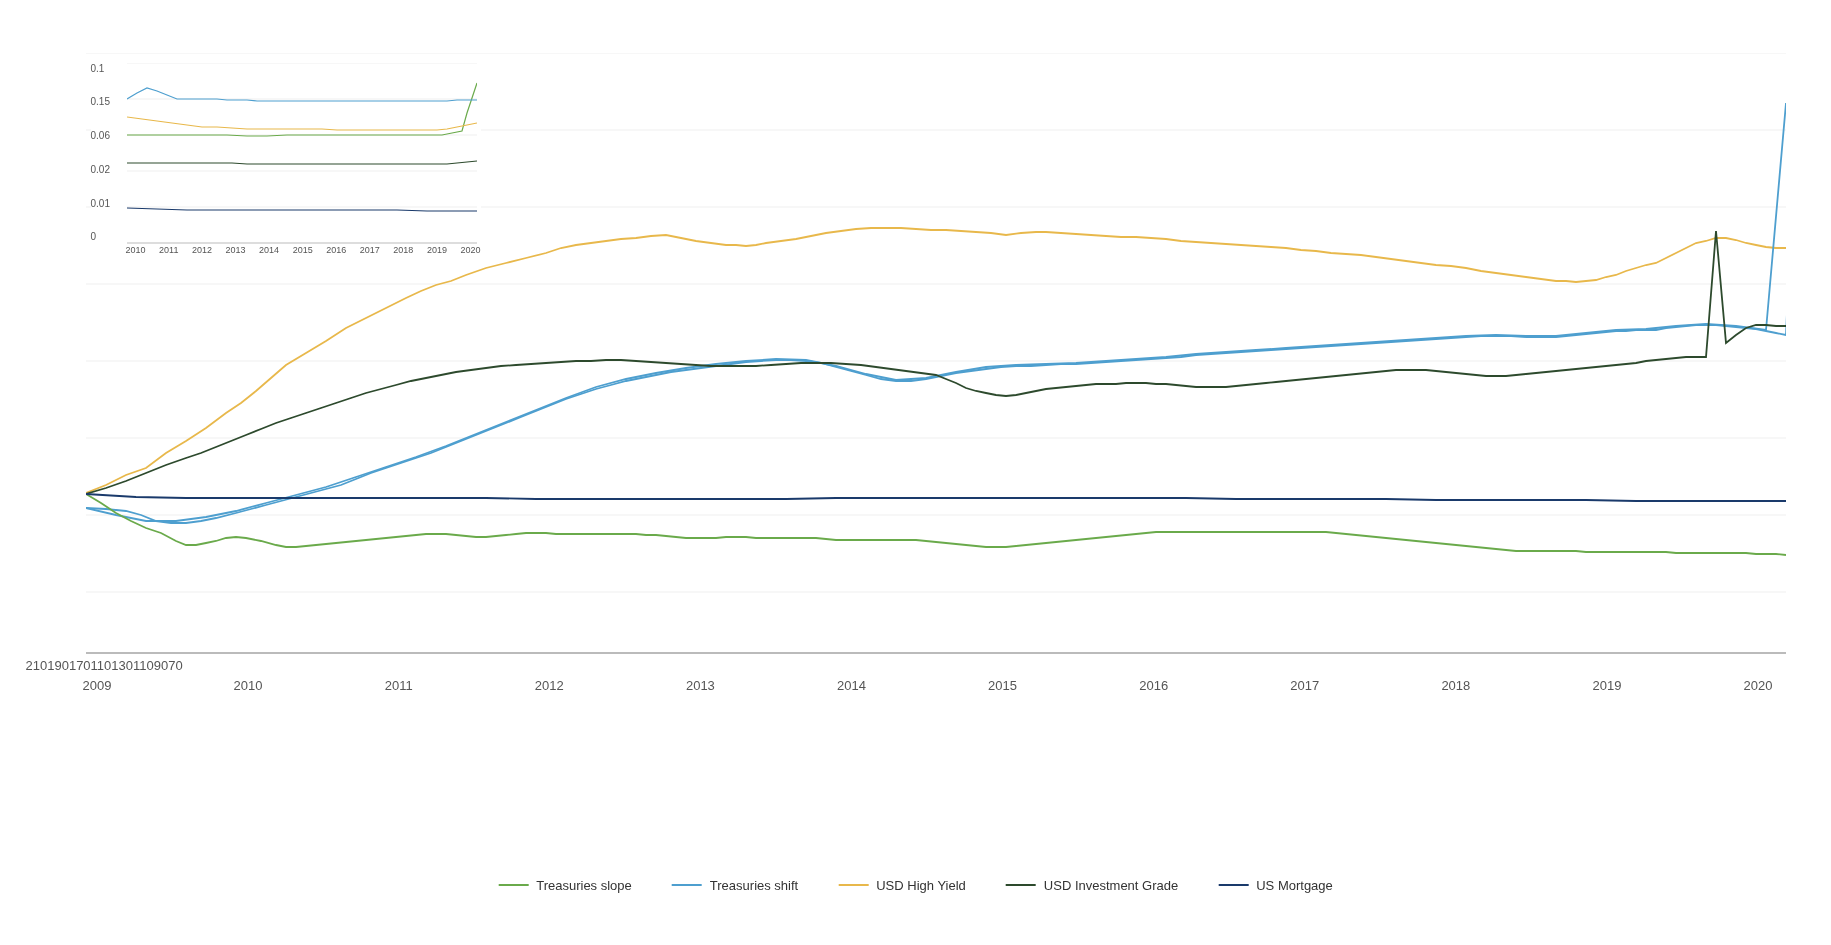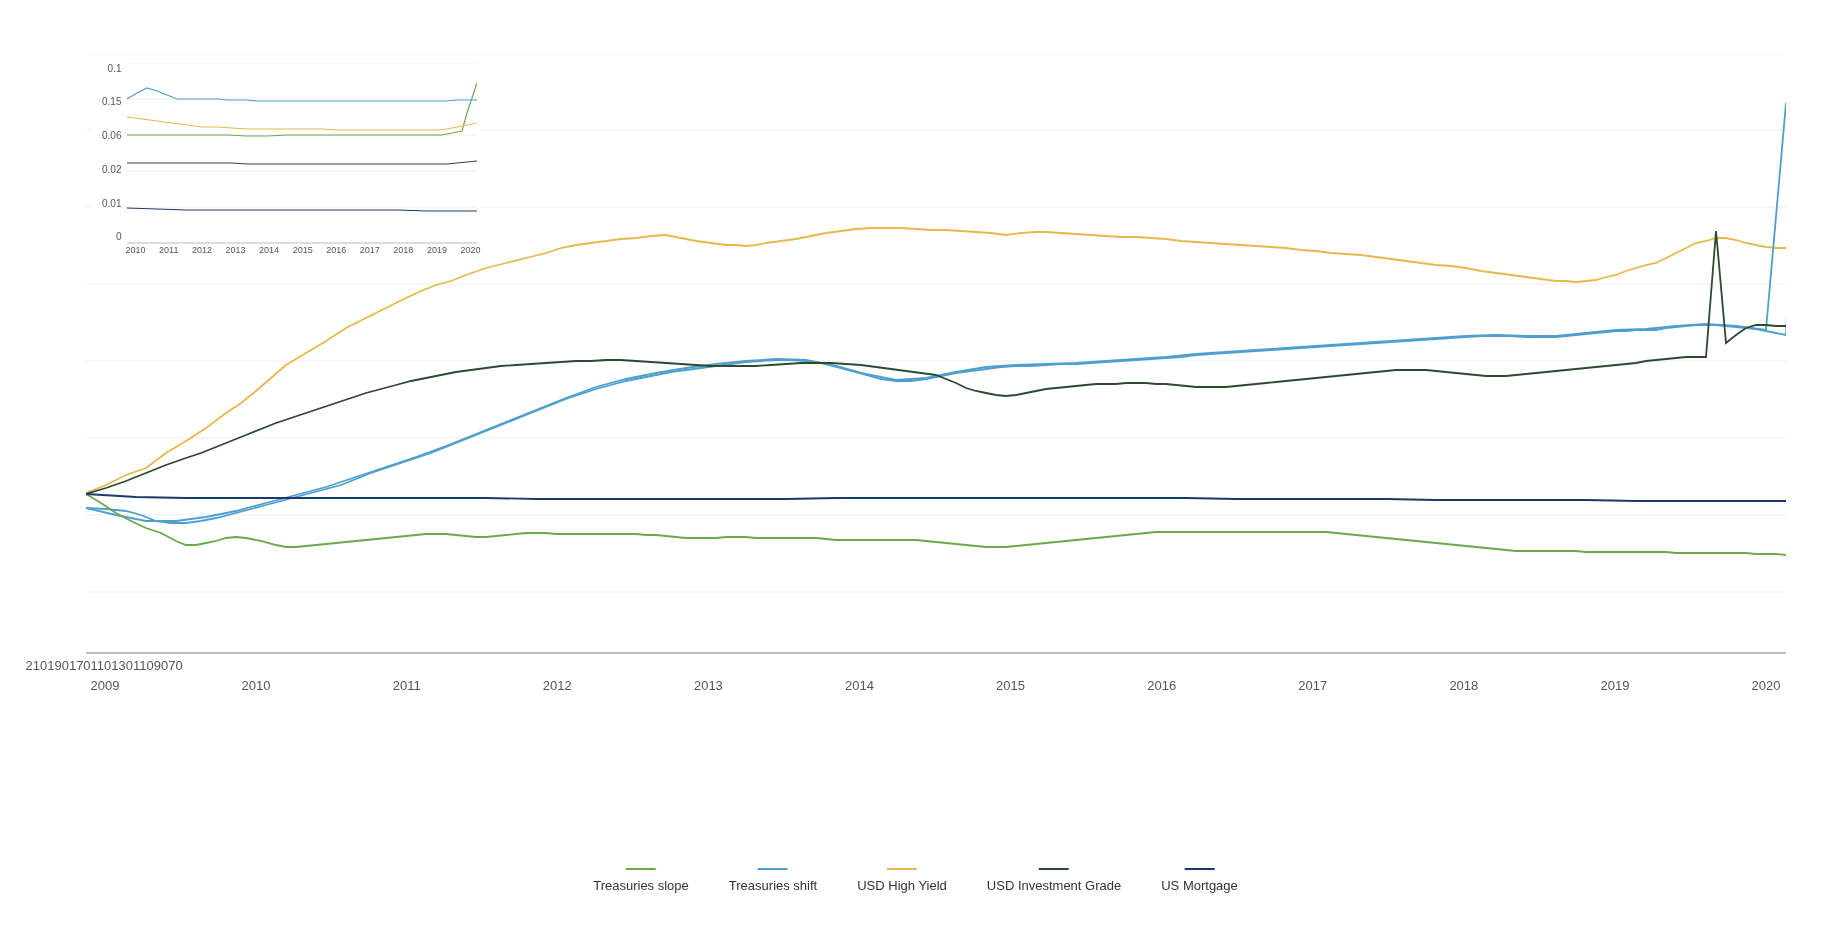--- a/index.html
+++ b/index.html
@@ -37,21 +37,21 @@
       justify-content: space-between;
       align-items: flex-end;
       padding-right: 8px;
     }
     .y-label {
       font-size: 13px;
       color: #555;
     }
     .x-axis-labels {
       position: absolute;
-      left: 60px;
+      left: 52px;
       top: 645px;
       width: 1700px;
       display: flex;
       justify-content: space-between;
       padding: 0 5px;
     }
     .x-label {
       font-size: 13px;
       color: #555;
     }
@@ -61,21 +61,20 @@
       left: 50%;
       transform: translateX(-50%);
       display: flex;
       gap: 40px;
       align-items: center;
     }
     .legend-item {
       display: flex;
       align-items: center;
       gap: 8px;
-      flex-direction: column;
     }
     .legend-line {
       width: 30px;
       height: 2px;
     }
     .legend-label {
       font-size: 13px;
       color: #333;
     }
     .inset-chart {
@@ -89,21 +88,21 @@
     }
     .inset-y-labels {
       position: absolute;
       left: 0;
       top: 0;
       width: 35px;
       height: 180px;
       display: flex;
       flex-direction: column;
       justify-content: space-between;
-      align-items: flex-end;
+      align-items: flex-start;
       padding-right: 4px;
     }
     .inset-y-label {
       font-size: 10px;
       color: #555;
     }
     .inset-x-labels {
       position: absolute;
       left: 35px;
       top: 182px;

